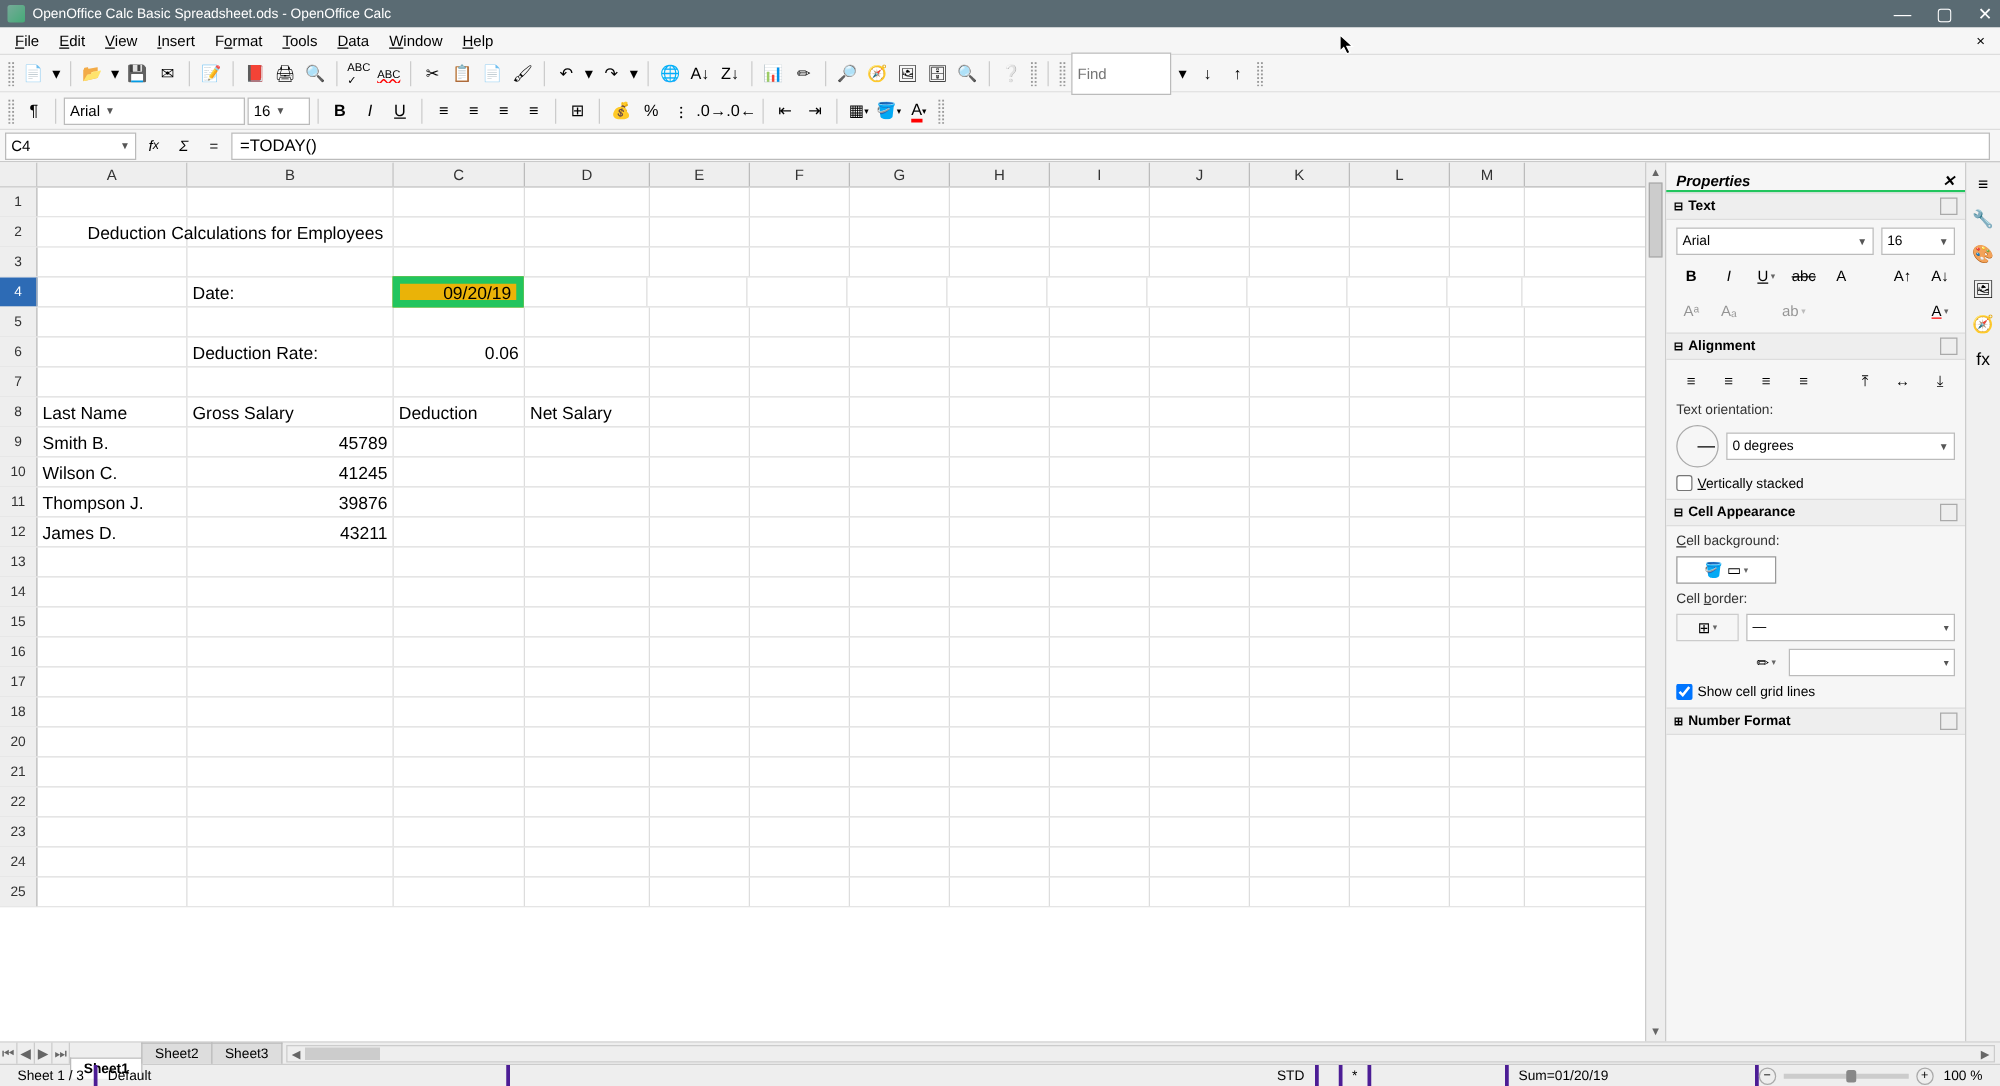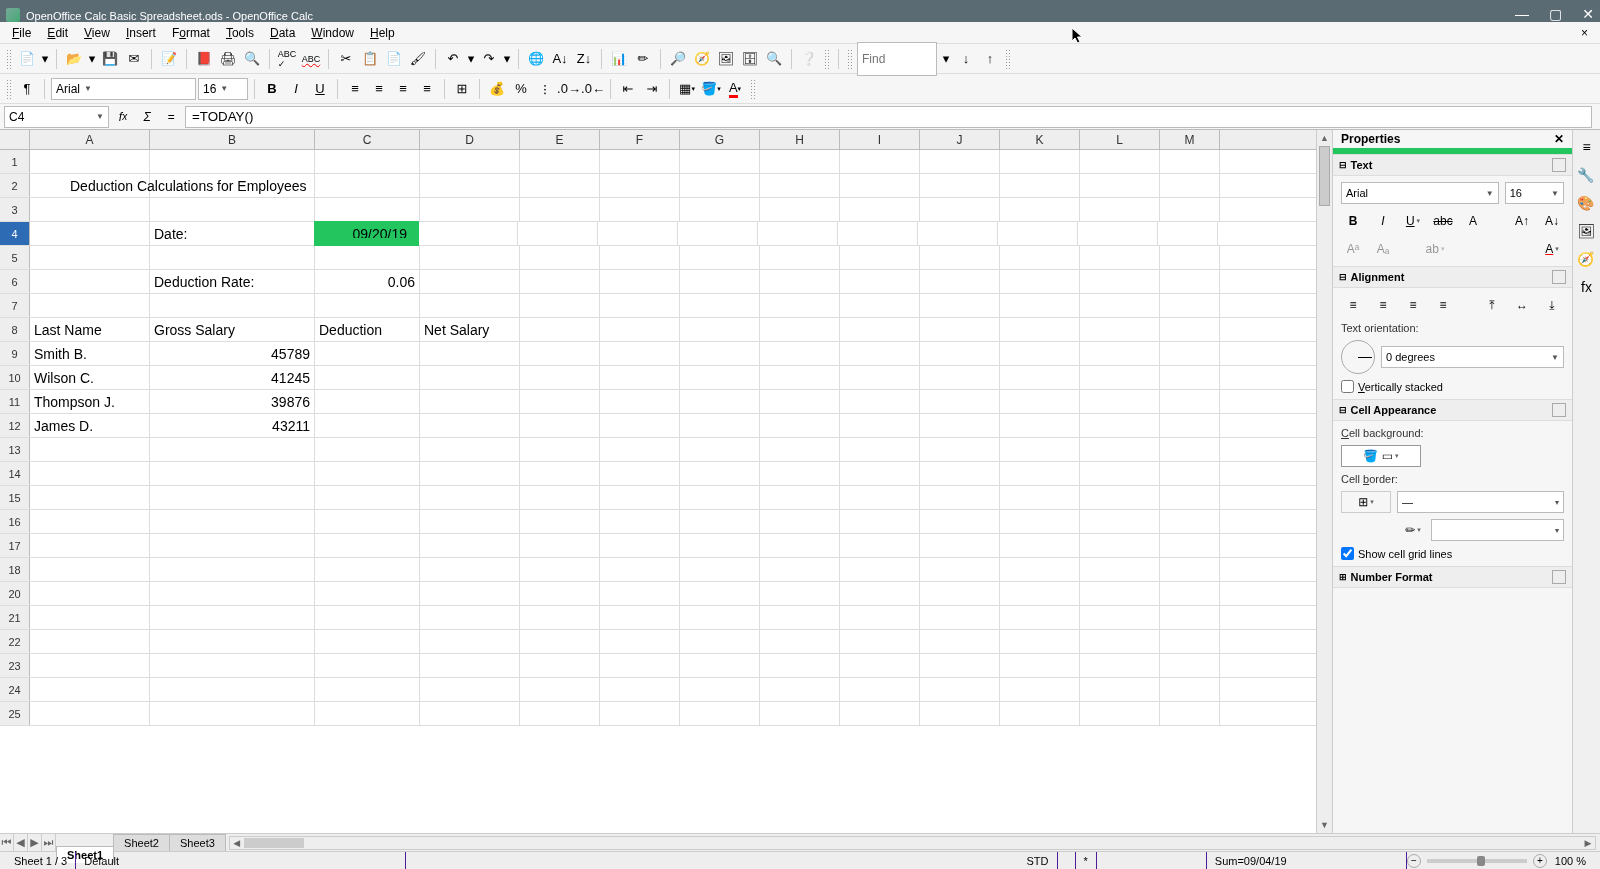--- a/index.html
+++ b/index.html
@@ -1,19 +1,19 @@
 <!DOCTYPE html>
 <html><head>
 <meta charset="utf-8">
 <style>
 * { box-sizing: border-box; margin: 0; padding: 0; font-family: Arial, sans-serif; }
 body { font-size: 12px; background: #f0f0f0; overflow: hidden; width: 1600px; height: 869px; position: relative; }
 
 
-.titlebar { background: #5a6b73; height: 22px; display: flex; align-items: flex-end; color: #fff; font-size: 11px; padding: 0 6px; }
+.titlebar { background: #5a6b73; height: 22px; display: flex; align-items: center; color: #fff; font-size: 11px; padding: 0 6px; }
 .titlebar-icon { width: 14px; height: 14px; margin-right: 6px; background: linear-gradient(135deg,#7a9,#4a7); border-radius: 2px; }
 .win-buttons { margin-left: auto; display: flex; gap: 20px; }
 .win-buttons span { font-size: 14px; cursor: pointer; }
 
 
 .menubar { background: #f6f6f6; height: 22px; display: flex; align-items: center; padding: 0 4px; border-bottom: 1px solid #ddd; }
 .menubar span { padding: 2px 8px; font-size: 12px; cursor: pointer; }
 .menubar u { text-decoration: underline; }
 .menu-close { margin-left: auto; padding: 0 6px; font-size: 14px; cursor: pointer; }
 
@@ -40,37 +40,37 @@
 .sheet-area { flex: 1; display: flex; flex-direction: column; background: #fff; overflow: hidden; position: relative; }
 .col-headers { display: flex; background: #eee; border-bottom: 1px solid #bbb; height: 20px; }
 .corner { width: 30px; border-right: 1px solid #bbb; background: #eee; }
 .colh { border-right: 1px solid #bbb; display: flex; align-items: center; justify-content: center; font-size: 12px; color: #333; background: #eee; }
 .grid-rows { overflow: hidden; }
 .row { display: flex; height: 24px; border-bottom: 1px solid #ddd; }
 .rowh { width: 30px; border-right: 1px solid #bbb; background: #eee; display: flex; align-items: center; justify-content: center; font-size: 11px; color: #333; }
 .rowh.sel { background: #2d6bb5; color: #fff; }
 .cell { border-right: 1px solid #ddd; padding: 2px 4px; font-size: 14px; display: flex; align-items: center; white-space: nowrap; overflow: hidden; }
 .cell.num { justify-content: flex-end; }
-.cell.selected { border: 8px solid #22c55e; margin: -1px; z-index: 5; position: relative; background: #22c55e; }
+.cell.selected { border: 6px solid #22c55e; margin: -1px; z-index: 5; position: relative; background: #eab308; }
 .cell.overflow { overflow: visible; z-index: 2; position: relative; background: #fff; padding-left: 40px; }
 
 .cw-A { width: 120px; } .cw-B { width: 165px; } .cw-C { width: 105px; }
 .cw-D { width: 100px; } .cw-E { width: 80px; } .cw-F { width: 80px; }
 .cw-G { width: 80px; } .cw-H { width: 80px; } .cw-I { width: 80px; }
 .cw-J { width: 80px; } .cw-K { width: 80px; } .cw-L { width: 80px; }
 .cw-M { width: 60px; }
 
 .vscroll { width: 16px; background: #eee; border-left: 1px solid #ccc; position: relative; }
 .vscroll .thumb { position: absolute; top: 16px; left: 2px; right: 2px; height: 60px; background: #ccc; border: 1px solid #aaa; }
 .vscroll .arrw { height: 16px; display: flex; align-items: center; justify-content: center; font-size: 9px; color: #666; }
 .vscroll .arrw.bottom { position: absolute; bottom: 0; left: 0; right: 0; }
 
 
 .sidepanel { width: 240px; background: #f6f6f6; border-left: 1px solid #ccc; display: flex; flex-direction: column; font-size: 11px; }
-.sp-title { height: 24px; display: flex; align-items: center; padding: 0 8px; border-bottom: 6px solid #22c55e; font-size: 12px; font-weight: bold; }
+.sp-title { height: 24px; display: flex; align-items: flex-end; padding: 0 8px; border-bottom: 2px solid #22c55e; font-size: 12px; font-weight: bold; font-style: italic; }
 .sp-title .x { margin-left: auto; cursor: pointer; font-size: 12px; }
 .sp-section-head { height: 22px; display: flex; align-items: center; padding: 0 6px; font-weight: bold; background: #eee; border-top: 1px solid #ddd; border-bottom: 1px solid #ddd; }
 .sp-section-head .toggle { margin-right: 4px; font-size: 9px; }
 .sp-section-head .more { margin-left: auto; width: 14px; height: 14px; border: 1px solid #aaa; cursor: pointer; }
 .sp-body { padding: 6px 8px; display: flex; flex-direction: column; gap: 6px; }
 .sp-row { display: flex; align-items: center; gap: 6px; }
 .sp-btn { width: 24px; height: 22px; border: 1px solid transparent; display: flex; align-items: center; justify-content: center; cursor: pointer; font-size: 12px; }
 .sp-btn.dim { opacity: 0.4; }
 .sp-btn .dd { font-size: 7px; margin-left: 2px; color: #666; }
 .sp-select { flex: 1; height: 22px; border: 1px solid #bbb; background: #fff; padding: 0 4px; display: flex; align-items: center; }
@@ -90,21 +90,21 @@
 .st-nav { width: 14px; text-align: center; cursor: pointer; color: #666; border-right: 1px solid #ccc; height: 100%; display: flex; align-items: center; justify-content: center; }
 .st-tab { padding: 0 10px; height: 100%; display: flex; align-items: center; border: 1px solid #bbb; border-bottom: none; margin-right: -1px; cursor: pointer; background: #ddd; }
 .st-tab.active { background: #fff; font-weight: bold; margin-top: 12px; }
 .hscroll { flex: 1; height: 14px; margin: 2px 4px; background: #eee; border: 1px solid #ccc; position: relative; }
 .hscroll .harw { position: absolute; top: 0; bottom: 0; width: 14px; display: flex; align-items: center; justify-content: center; font-size: 9px; color: #666; }
 .hscroll .harw.l { left: 0; } .hscroll .harw.r { right: 0; }
 .hscroll .hthumb { position: absolute; left: 14px; width: 60px; top: 1px; bottom: 1px; background: #ccc; }
 
 
 .statusbar { height: 18px; background: #eee; border-top: 1px solid #ccc; display: flex; align-items: center; font-size: 11px; padding: 0 6px; }
-.statusbar .seg { padding: 0 8px; border-right: 1px solid #4c1d95; height: 100%; display: flex; align-items: center; }
+.statusbar .seg { padding: 0 8px; border-right: 3px solid #4c1d95; height: 100%; display: flex; align-items: center; }
 .statusbar .spacer { flex: 1; }
 .zoom-slider { width: 100px; height: 4px; background: #ccc; margin: 0 6px; position: relative; }
 .zoom-slider .zthumb { position: absolute; left: 50%; top: -3px; width: 8px; height: 10px; background: #888; border-radius: 2px; }
 .zoom-btn { width: 14px; height: 14px; border: 1px solid #aaa; border-radius: 50%; display: flex; align-items: center; justify-content: center; font-size: 10px; cursor: pointer; }
 
 
 .cursor { position: absolute; width: 14px; height: 18px; pointer-events: none; z-index: 9999; left: 1072px; top: 28px; }
 </style>
 </head>
 <body>
@@ -810,21 +810,21 @@
 </div>
 
 <div class="statusbar">
   <div class="seg">Sheet 1 / 3</div>
   <div class="seg" style="width:330px">Default</div>
   <div class="spacer"></div>
   <div class="seg">STD</div>
   <div class="seg" style="width:18px"></div>
   <div class="seg">*</div>
   <div class="seg" style="width:110px"></div>
-  <div class="seg" style="width:200px">Sum=09/04/19</div>
+  <div class="seg" style="width:200px">Sum=01/20/19</div>
   <div class="zoom-btn">−</div>
   <div class="zoom-slider">
       <div class="zthumb"></div>
     </div>
   <div class="zoom-btn">+</div>
   <div class="seg" style="border:none">100 %</div>
 </div>
 
 <svg class="cursor" viewBox="0 0 14 18">
   <path d="M0 0 L0 13 L3 10 L5.5 15 L8 14 L5.5 9 L10 9 Z" fill="#000" stroke="#fff" stroke-width="1"></path>

